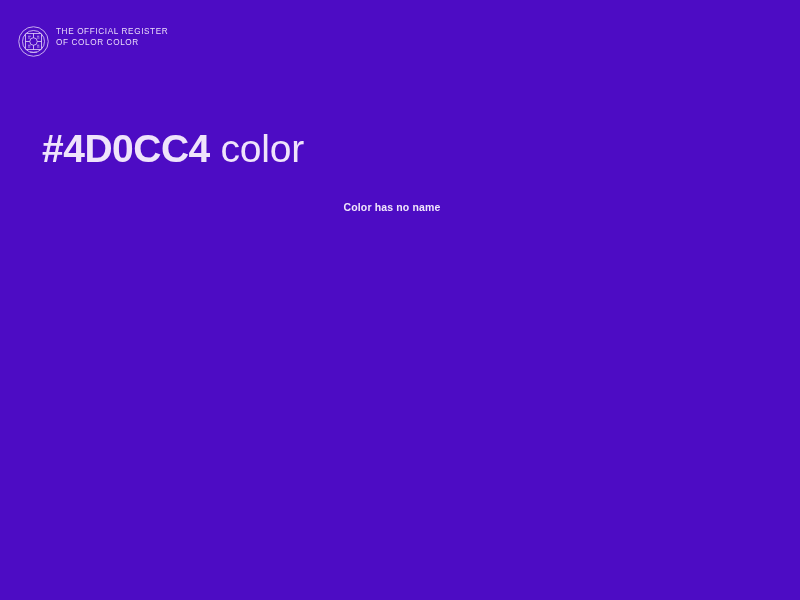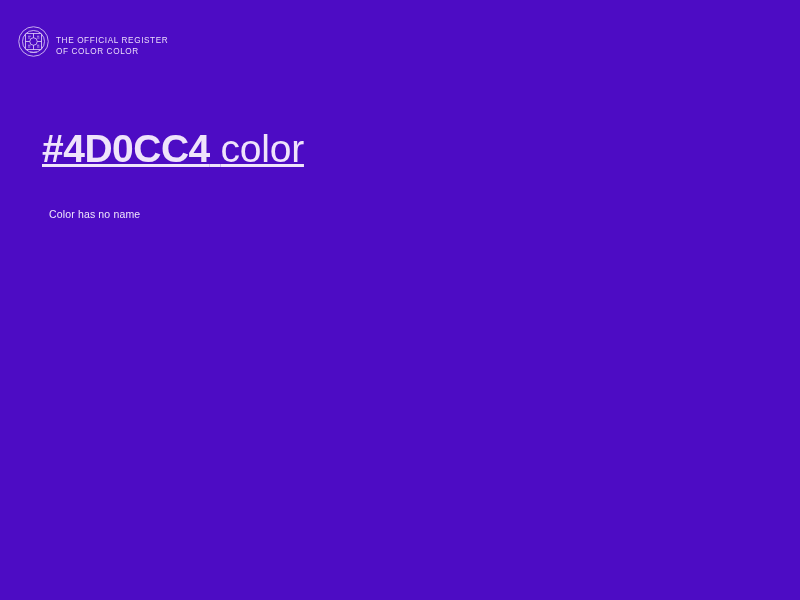--- a/index.html
+++ b/index.html
@@ -20,21 +20,21 @@
     background: #4D0CC4;
     box-sizing: border-box;
   }
 
   
   .brand {
     position: absolute;
     left: 18px;
     top: 26px;
     display: flex;
-    align-items: flex-end;
+    align-items: flex-start;
     gap: 7px;
   }
   .brand-emblem {
     width: 31px;
     height: 31px;
     flex: 0 0 31px;
     display: block;
   }
   .brand-text {
     display: flex;
@@ -59,38 +59,38 @@
     width: 700px;
   }
   .color-title {
     margin: 0;
     font-size: 39px;
     line-height: 46px;
     color: #EFE4FB;
     font-weight: 400;
     letter-spacing: -0.2px;
     white-space: nowrap;
-    text-decoration: underline;
   }
   .color-title .hex {
     font-weight: 700;
     letter-spacing: -0.5px;
   }
   .color-title .suffix {
     font-weight: 400;
   }
   .color-subtitle {
-    margin: 7px;
+    margin: 0;
     padding-top: 28px;
     font-size: 10.5px;
     line-height: 14px;
-    font-weight: 400;
+    font-weight: 700;
     color: #F0E6FC;
     letter-spacing: 0.15px;
     white-space: nowrap;
+    text-align: center;
   }
 </style>
 </head>
 <body style="background: rgb(77, 12, 196);">
 
 <div class="page" style="background: rgb(77, 12, 196);">
 
   <div class="brand">
     <span class="brand-emblem-wrap">
       <svg class="brand-emblem" viewBox="0 0 62 62" xmlns="http://www.w3.org/2000/svg" fill="none" stroke="#E6D6F9" stroke-width="1.6">

